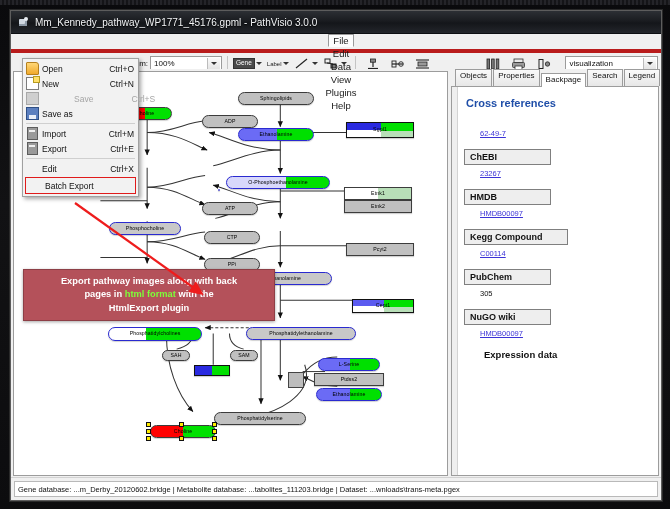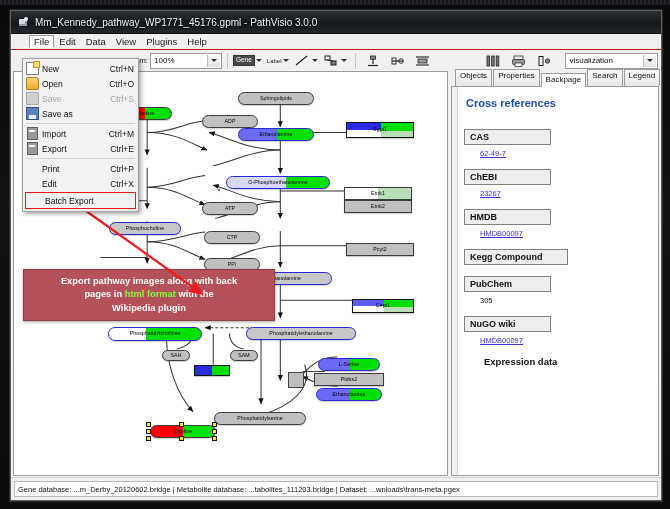--- a/index.html
+++ b/index.html
@@ -52,23 +52,23 @@
   #title-text{
     color:#f2f4f6;font-size:10px;
     text-shadow:0 1px 1px #000;
     white-space:nowrap;
   }
   
   #menubar{
     height:15px;background:#f0f0f0;
     display:flex;align-items:center;
     font-size:9.5px;color:#1a1a1a;
-    border-bottom:1px solid #b91c1c;
-    padding-left:18px;
-    position:relative;z-index:40;
+    border-bottom:4px solid #b91c1c;
+    padding-left:10px;
+    position:relative;z-index:40;flex-direction:column;
   }
   #menubar .mi{padding:1px 5px;cursor:default;white-space:nowrap;}
   #menubar .mi.active{
     background:#fdfdfd;border:1px solid #9a9a9a;border-bottom-color:#fdfdfd;
     padding:0 4px;
   }
   
   #toolbar{
     height:21px;background:#f0f0f0;
     border-bottom:1px solid #c8c8c8;
@@ -234,21 +234,21 @@
     display:flex;align-items:center;height:15px;
     padding:0 4px 0 0;position:relative;
   }
   #filemenu .ico{
     width:19px;height:14px;flex:0 0 auto;
     display:flex;align-items:center;justify-content:center;
     font-size:8px;
   }
   #filemenu .lbl{flex:1 1 auto;}
   #filemenu .acc{color:#111;font-size:8.5px;padding-left:6px;}
-  #filemenu .row.dis .lbl,#filemenu .row.dis .acc{color:#a5a5a5;}
+  #filemenu .row.dis .lbl,#filemenu .row.dis .acc{color:#a5a5a5;margin-left:32px;}
   #filemenu .sep{height:1px;background:#cfcfcf;margin:2px 3px;}
   #filemenu .submark{
     width:0;height:0;border-top:3px solid transparent;border-bottom:3px solid transparent;
     border-left:4px solid #333;margin-right:1px;
   }
   #filemenu .row.outlined{
     border:1px solid #e01b1b;margin:1px 2px 0;
     padding-left:0;
   }
   .ico-new,.ico-open,.ico-save,.ico-saveas,.ico-import,.ico-export{
@@ -513,54 +513,54 @@
             <span class="handle" style="left:66px;top:15px"></span>
           </div>
 
           <div style="position:absolute;left:274px;top:300px;width:14px;height:14px;background:#bdbdbd;border:1px solid #444"></div>
 
           <div id="callout">
             <div>Export pathway images along with back</div>
             <div>
               <span>pages in </span><span class="hl">html format</span><span> with the</span>
             </div>
-            <div>Wikipedia plugin</div>
+            <div>HtmlExport plugin</div>
           </div>
 
         </div>
       </div>
 
       <div id="sidepanel">
         <div id="tabstrip">
           <span class="tab">Objects</span>
           <span class="tab">Properties</span>
           <span class="tab sel">Backpage</span>
           <span class="tab">Search</span>
           <span class="tab">Legend</span>
         </div>
 
         <div id="backpage">
           <div id="panel-gutter"></div>
           <div id="backpage-inner">
             <div class="bp-title">Cross references</div>
 
             <div class="xref">
-              <div class="hdr">CAS</div>
               <div class="val"><a href="#">62-49-7</a></div>
             </div>
             <div class="xref">
               <div class="hdr">ChEBI</div>
               <div class="val"><a href="#">23267</a></div>
             </div>
             <div class="xref">
               <div class="hdr">HMDB</div>
               <div class="val"><a href="#">HMDB00097</a></div>
             </div>
             <div class="xref">
               <div class="hdr" style="width:104px">Kegg Compound</div>
+              <div class="val"><a href="#">C00114</a></div>
             </div>
             <div class="xref">
               <div class="hdr">PubChem</div>
               <div class="val">305</div>
             </div>
             <div class="xref">
               <div class="hdr">NuGO wiki</div>
               <div class="val"><a href="#">HMDB00097</a></div>
             </div>
 
@@ -570,31 +570,31 @@
       </div>
     </div>
 
     <div id="statusbar">
       <div class="sb-box">Gene database: ...m_Derby_20120602.bridge | Metabolite database: ...tabolites_111203.bridge | Dataset: ...wnloads\trans-meta.pgex</div>
     </div>
 
     <div id="filemenu">
       <div class="row">
         <span class="ico">
+            <i class="ico-open"></i>
+          </span>
+        <span class="lbl">Open</span>
+        <span class="acc">Ctrl+O</span>
+      </div>
+      <div class="row">
+        <span class="ico">
             <i class="ico-new"></i>
           </span>
         <span class="lbl">New</span>
         <span class="acc">Ctrl+N</span>
-      </div>
-      <div class="row">
-        <span class="ico">
-            <i class="ico-open"></i>
-          </span>
-        <span class="lbl">Open</span>
-        <span class="acc">Ctrl+O</span>
       </div>
       <div class="row dis">
         <span class="ico">
             <i class="ico-save"></i>
           </span>
         <span class="lbl">Save</span>
         <span class="acc">Ctrl+S</span>
       </div>
       <div class="row">
         <span class="ico">
@@ -612,25 +612,20 @@
         <span class="acc">Ctrl+M</span>
       </div>
       <div class="row">
         <span class="ico">
             <i class="ico-exp"></i>
           </span>
         <span class="lbl">Export</span>
         <span class="acc">Ctrl+E</span>
       </div>
       <div class="sep"></div>
-      <div class="row">
-        <span class="ico"></span>
-        <span class="lbl">Print</span>
-        <span class="acc">Ctrl+P</span>
-      </div>
       <div class="row">
         <span class="ico"></span>
         <span class="lbl">Edit</span>
         <span class="acc">Ctrl+X</span>
       </div>
       <div class="row outlined">
         <span class="ico"></span>
         <span class="lbl">Batch Export</span>
       </div>
     </div>

